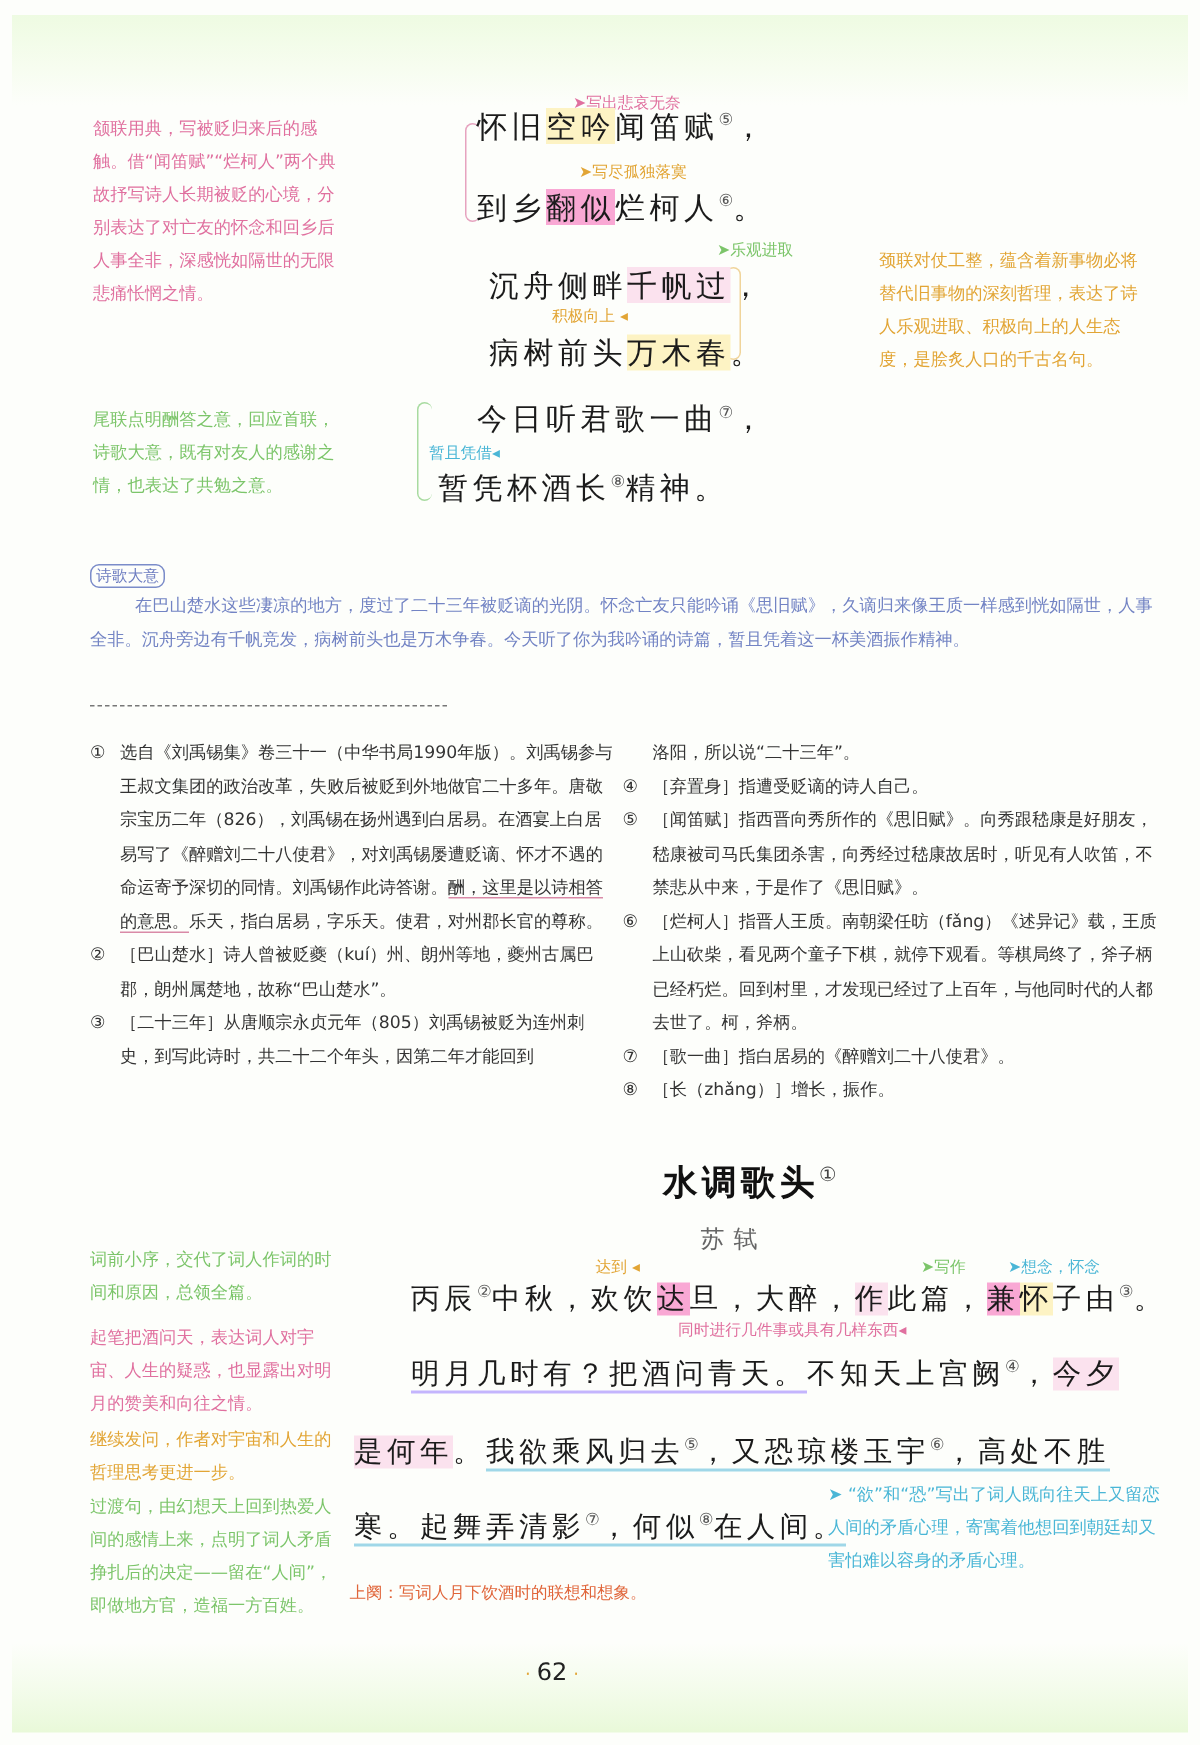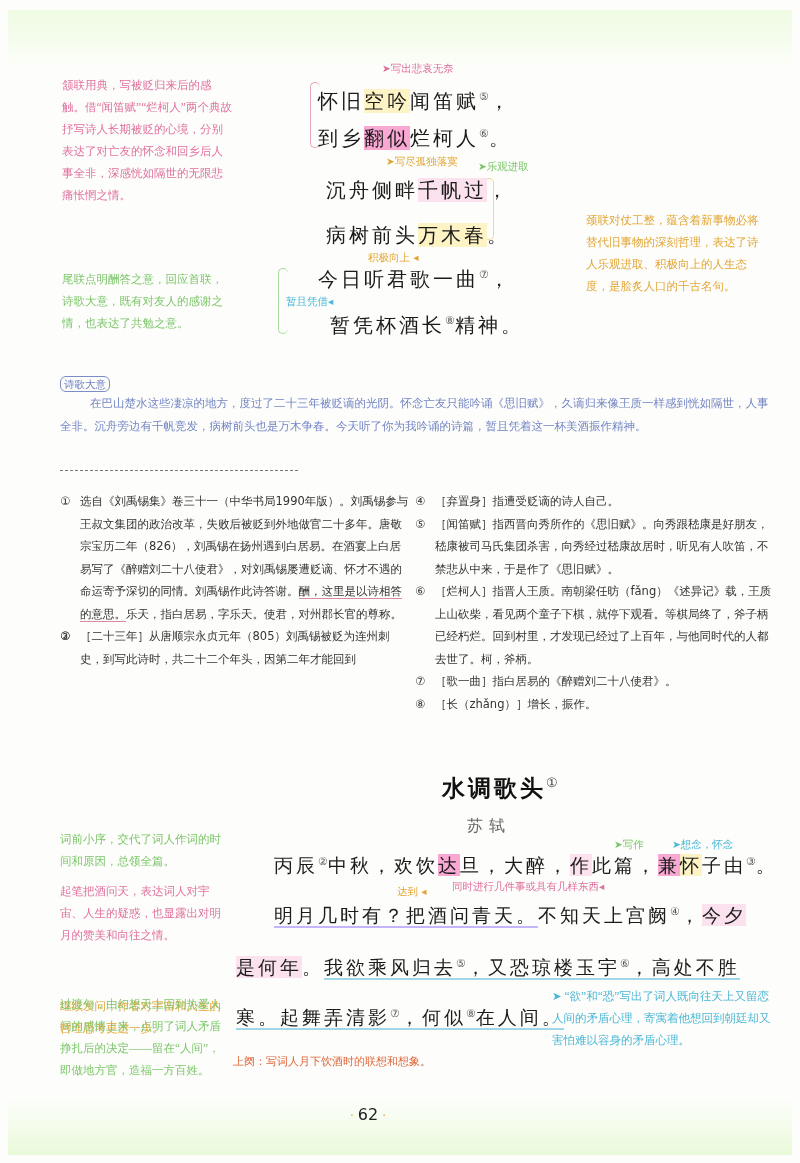--- a/index.html
+++ b/index.html
@@ -12,24 +12,24 @@
     overflow: hidden;
   }
   .bg-top {
     position: absolute; left: 8px; top: 10px; width: 784px; height: 60px;
     background: linear-gradient(180deg, #eefbe2 0%, #f7fdf0 60%, rgba(253,254,251,0) 100%);
   }
   .bg-bottom {
     position: absolute; left: 8px; top: 1095px; width: 784px; height: 60px;
     background: linear-gradient(0deg, #e9f9d9 0%, #f4fcec 50%, rgba(253,254,251,0) 100%);
   }
-  .abs { position: absolute; font-family: Liberation Serif, serif; }
+  .abs { position: absolute; }
   .note { font-size: 11.5px; line-height: 22px; }
   .pink { color: #e0709f; }
-  .orange { color: #e2a535; margin-top: 47px; }
+  .orange { color: #e2a535; }
   .green { color: #7cc56a; }
   .blue { color: #4ab6d6; }
   .red { color: #e0653a; }
   .poem-line { font-family: "DejaVu Serif", serif; font-size: 20px; letter-spacing: 3px; color: #1b1b1b; position: absolute; white-space: nowrap; }
   .poem-line sup { font-size: 11px; color: #555; letter-spacing: 0; }
   .hl-yellow { background: #fdf3c4; }
   .hl-blue { background: #f9a8d4; }
   .hl-pink { background: #fbe2ee; }
   .tag { position: absolute; font-size: 10.5px; white-space: nowrap; }
   .brace { position: absolute; border: 1px solid; border-radius: 8px; }
@@ -69,58 +69,60 @@
 <div class="brace brace-left" style="left:310px;top:82px;width:10px;height:66px;border-color:#e6a3bf;"></div>
 <div class="brace brace-right" style="left:484px;top:178px;width:10px;height:62px;border-color:#f0d49a;"></div>
 <div class="brace brace-left" style="left:278px;top:268px;width:10px;height:66px;border-color:#a8dba0;"></div>
 
 <div class="tag pink" style="left:382px;top:62px;">➤写出悲哀无奈</div>
 <div class="tag orange" style="left:386px;top:108px;">➤写尽孤独落寞</div>
 <div class="tag green" style="left:478px;top:160px;">➤乐观进取</div>
 <div class="tag orange" style="left:368px;top:204px;">积极向上 ◂</div>
 <div class="tag blue" style="left:286px;top:295px;">暂且凭借◂</div>
 
-<div class="poem-line" style="left:318px;top:88px;">
+<div class="poem-line" style="left:318px;top:71px;">
   <span>怀旧</span><span class="hl-yellow">空吟</span><span>闻笛赋</span><sup>⑤</sup><span>，</span>
 </div>
 <div class="poem-line" style="left:318px;top:125px;">
   <span>到乡</span><span class="hl-blue">翻似</span><span>烂柯人</span><sup>⑥</sup><span>。</span>
 </div>
 <div class="poem-line" style="left:326px;top:177px;">
   <span>沉舟侧畔</span><span class="hl-pink">千帆过</span><span>，</span>
 </div>
 <div class="poem-line" style="left:326px;top:222px;">
   <span>病树前头</span><span class="hl-yellow">万木春</span><span>。</span>
 </div>
 <div class="poem-line" style="left:318px;top:266px;">
   <span>今日听君歌一曲</span><sup>⑦</sup><span>，</span>
 </div>
-<div class="poem-line" style="left:292px;top:312px;margin-left:38px;">
+<div class="poem-line" style="left:292px;top:312px;">
   <span>暂凭杯酒长</span><sup>⑧</sup><span>精神</span><span>。</span>
 </div>
 
 <div class="summary-box">诗歌大意</div>
 <div class="summary-text">在巴山楚水这些凄凉的地方，度过了二十三年被贬谪的光阴。怀念亡友只能吟诵《思旧赋》，久谪归来像王质一样感到恍如隔世，人事全非。沉舟旁边有千帆竞发，病树前头也是万木争春。今天听了你为我吟诵的诗篇，暂且凭着这一杯美酒振作精神。</div>
 <div class="dashed"></div>
 
 <div class="fn-col" style="left:60px;top:490px;width:350px;">
   <div class="fn">
     <span class="num">①</span>
     <span>选自《刘禹锡集》卷三十一（中华书局1990年版）。刘禹锡参与王叔文集团的政治改革，失败后被贬到外地做官二十多年。唐敬宗宝历二年（826），刘禹锡在扬州遇到白居易。在酒宴上白居易写了《醉赠刘二十八使君》，对刘禹锡屡遭贬谪、怀才不遇的命运寄予深切的同情。刘禹锡作此诗答谢。</span><span class="uline">酬，这里是以诗相答的意思。</span><span>乐天，指白居易，字乐天。使君，对州郡长官的尊称。</span>
   </div>
   <div class="fn">
     <span class="num">②</span>
+    <span>［巴山楚水］诗人曾被贬夔（kuí）州、朗州等地，夔州古属巴郡，朗州属楚地，故称“巴山楚水”。</span>
   </div>
   <div class="fn">
     <span class="num">③</span>
     <span>［二十三年］从唐顺宗永贞元年（805）刘禹锡被贬为连州刺史，到写此诗时，共二十二个年头，因第二年才能回到</span>
   </div>
 </div>
 
 <div class="fn-col" style="left:415px;top:490px;width:360px;">
+  <div class="fn"><span>洛阳，所以说“二十三年”。</span></div>
   <div class="fn"><span class="num">④</span><span>［弃置身］指遭受贬谪的诗人自己。</span></div>
   <div class="fn"><span class="num">⑤</span><span>［闻笛赋］指西晋向秀所作的《思旧赋》。向秀跟嵇康是好朋友，嵇康被司马氏集团杀害，向秀经过嵇康故居时，听见有人吹笛，不禁悲从中来，于是作了《思旧赋》。</span></div>
   <div class="fn"><span class="num">⑥</span><span>［烂柯人］指晋人王质。南朝梁任昉（fǎng）《述异记》载，王质上山砍柴，看见两个童子下棋，就停下观看。等棋局终了，斧子柄已经朽烂。回到村里，才发现已经过了上百年，与他同时代的人都去世了。柯，斧柄。</span></div>
   <div class="fn"><span class="num">⑦</span><span>［歌一曲］指白居易的《醉赠刘二十八使君》。</span></div>
   <div class="fn"><span class="num">⑧</span><span>［长（zhǎng）］增长，振作。</span></div>
 </div>
 
 <div class="title"><span>水调歌头</span><sup>①</sup></div>
 <div class="author">苏轼</div>
 

